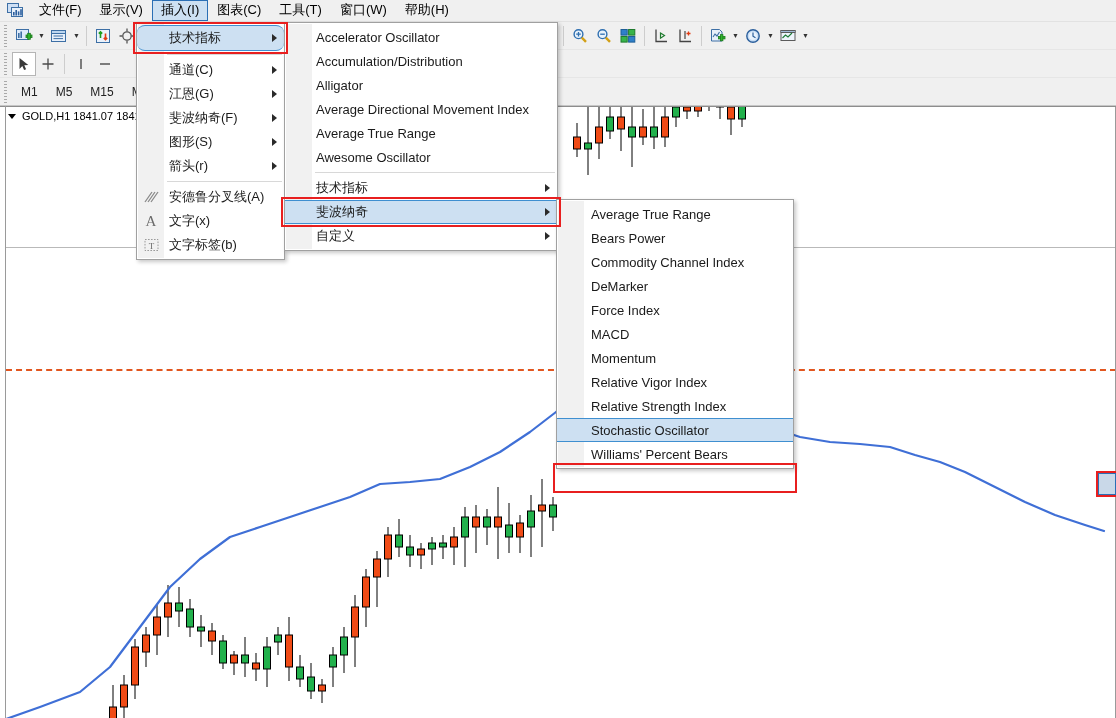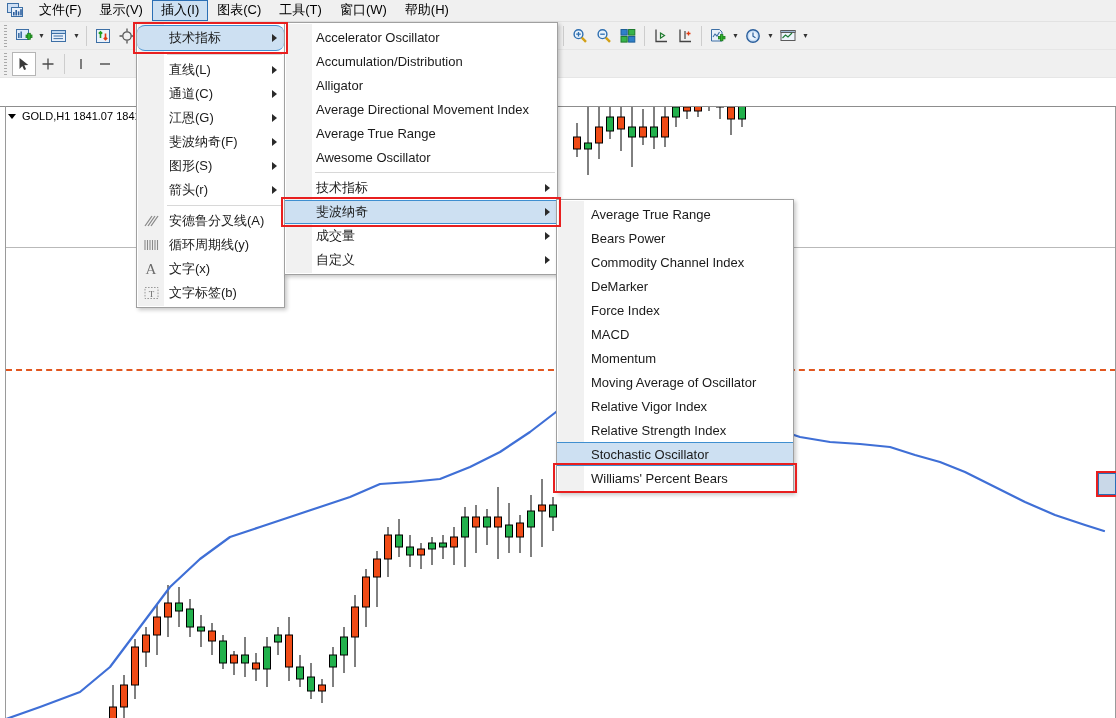--- a/index.html
+++ b/index.html
@@ -631,33 +631,39 @@
           <path d="M8 3 v10" stroke="#4a4a4a" stroke-width="1.4"></path>
         </svg>
     </div>
     <div class="tb-btn">
       <svg width="16" height="16" viewBox="0 0 16 16">
           <path d="M3 8 h10" stroke="#4a4a4a" stroke-width="1.4"></path>
         </svg>
     </div>
   </div>
 
+  <div id="toolbar3">
+    <span class="grip"></span>
+    <div id="tf-items" style="display:flex;align-items:center;">
+        <div class="tf-btn">M1</div>
+        <div class="tf-btn">M5</div>
+        <div class="tf-btn">M15</div>
+        <div class="tf-btn">M30</div>
+        <div class="tf-btn sel">H</div>
+      </div>
+  </div>
 
   <div class="menu" id="menu1">
     <div class="gutter"></div>
     <div id="menu1-items">
         <div class="mi hl">
           <span>技术指标</span>
           <span class="caret"></span>
         </div>
         <div class="msep"></div>
-        <div class="mi">
-          <span>直线(L)</span>
-          <span class="caret"></span>
-        </div>
         <div class="mi">
           <span>通道(C)</span>
           <span class="caret"></span>
         </div>
         <div class="mi">
           <span>江恩(G)</span>
           <span class="caret"></span>
         </div>
         <div class="mi">
           <span>斐波纳奇(F)</span>
@@ -672,28 +678,20 @@
           <span class="caret"></span>
         </div>
         <div class="msep"></div>
         <div class="mi">
           <span class="mi-icon">
             <svg width="16" height="14" viewBox="0 0 16 14">
               <path d="M2 12 L9 2 M5 12 L12 2 M8 12 L15 2" stroke="#8a8a8a" stroke-width="1.3" fill="none"></path>
             </svg>
           </span>
           <span>安德鲁分叉线(A)</span>
-        </div>
-        <div class="mi">
-          <span class="mi-icon">
-            <svg width="16" height="14" viewBox="0 0 16 14">
-              <path d="M2 2 v10 M4.5 2 v10 M7 2 v10 M9.5 2 v10 M12 2 v10 M14.5 2 v10" stroke="#8a8a8a" stroke-width="1.1"></path>
-            </svg>
-          </span>
-          <span>循环周期线(y)</span>
         </div>
         <div class="mi">
           <span class="mi-icon">
             <span style="font-family:'Liberation Serif',serif;font-size:15px;color:#6b6b6b;">A</span>
           </span>
           <span>文字(x)</span>
         </div>
         <div class="mi">
           <span class="mi-icon">
             <svg width="15" height="14" viewBox="0 0 15 14">
@@ -730,24 +728,20 @@
         <div class="msep"></div>
         <div class="mi">
           <span>技术指标</span>
           <span class="caret"></span>
         </div>
         <div class="mi hl">
           <span>斐波纳奇</span>
           <span class="caret"></span>
         </div>
         <div class="mi">
-          <span>成交量</span>
-          <span class="caret"></span>
-        </div>
-        <div class="mi">
           <span>自定义</span>
           <span class="caret"></span>
         </div>
       </div>
   </div>
 
   <div class="menu" id="menu3">
     <div class="gutter"></div>
     <div id="menu3-items">
         <div class="mi">
@@ -765,23 +759,20 @@
         <div class="mi">
           <span>Force Index</span>
         </div>
         <div class="mi">
           <span>MACD</span>
         </div>
         <div class="mi">
           <span>Momentum</span>
         </div>
         <div class="mi">
-          <span>Moving Average of Oscillator</span>
-        </div>
-        <div class="mi">
           <span>Relative Vigor Index</span>
         </div>
         <div class="mi">
           <span>Relative Strength Index</span>
         </div>
         <div class="mi hl">
           <span>Stochastic Oscillator</span>
         </div>
         <div class="mi">
           <span>Williams' Percent Bears</span>

